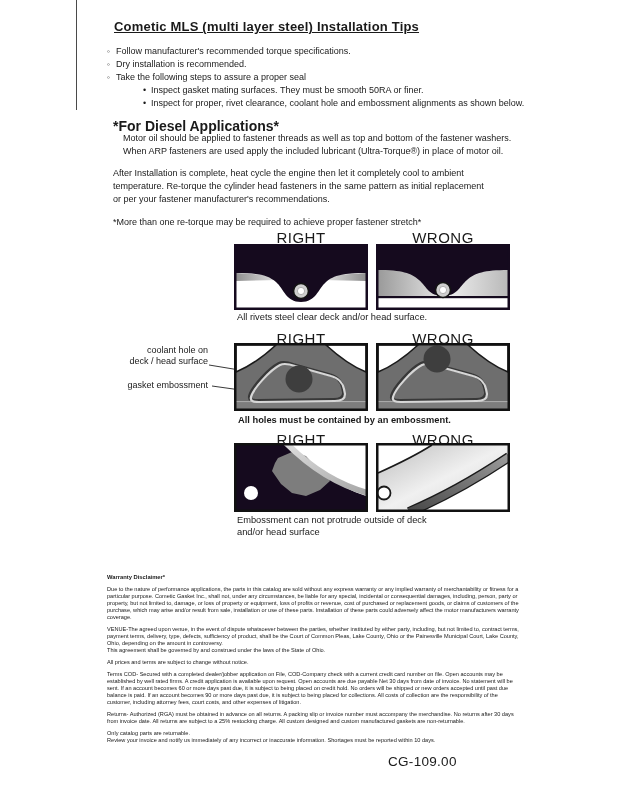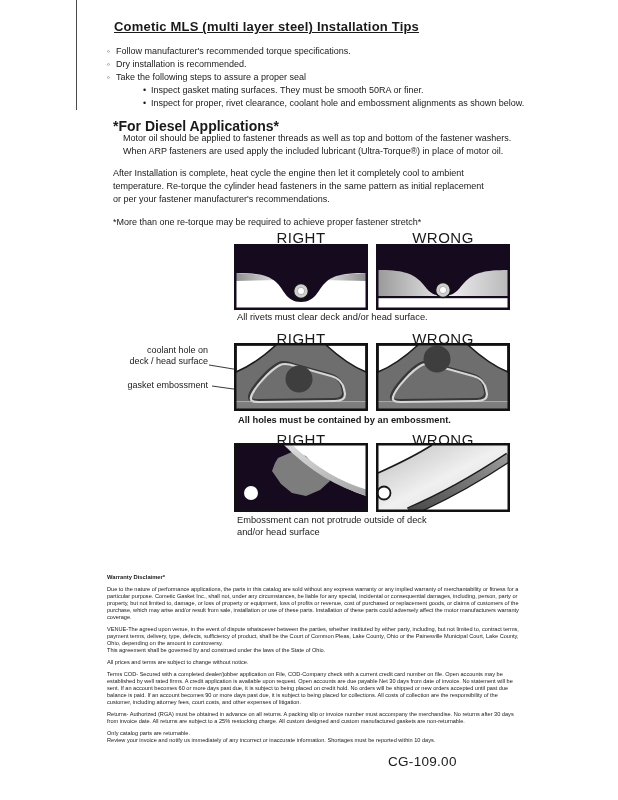--- a/index.html
+++ b/index.html
@@ -115,21 +115,21 @@
     <rect x="0" y="0" width="134" height="66" fill="#ffffff"></rect>
     <rect x="2" y="26" width="130" height="27" fill="url(#s1c)"></rect>
     <path d="M2,2 H132 V26 C108,26 99,29 91,36 C83,43 81,52 67,52 C53,52 51,43 43,36 C35,29 26,26 2,26 Z" fill="#150a1e"></path>
     <rect x="2" y="54" width="130" height="10" fill="#ffffff"></rect>
     <rect x="2" y="52" width="130" height="2.2" fill="#150a1e"></rect>
     <circle cx="67" cy="46" r="7.5" fill="#cfcfcf" stroke="#141414" stroke-width="1.6"></circle>
     <circle cx="67" cy="46" r="3.6" fill="#ffffff" stroke="#9a9a9a" stroke-width="0.7"></circle>
     <rect x="1.25" y="1.25" width="131.5" height="63.5" fill="none" stroke="#150a1e" stroke-width="2.5"></rect>
   </svg>
 
-  <div class="abs caption cap1">All rivets must clear deck and/or head surface.</div>
+  <div class="abs caption cap1">All rivets steel clear deck and/or head surface.</div>
 
   <div class="abs rw l row2">RIGHT</div>
   <div class="abs rw r row2">WRONG</div>
 
   <div class="abs dlabel lab-coolant">
     <div>coolant hole on</div>
     <div>deck / head surface</div>
   </div>
   <div class="abs dlabel lab-emboss">gasket embossment</div>
 

